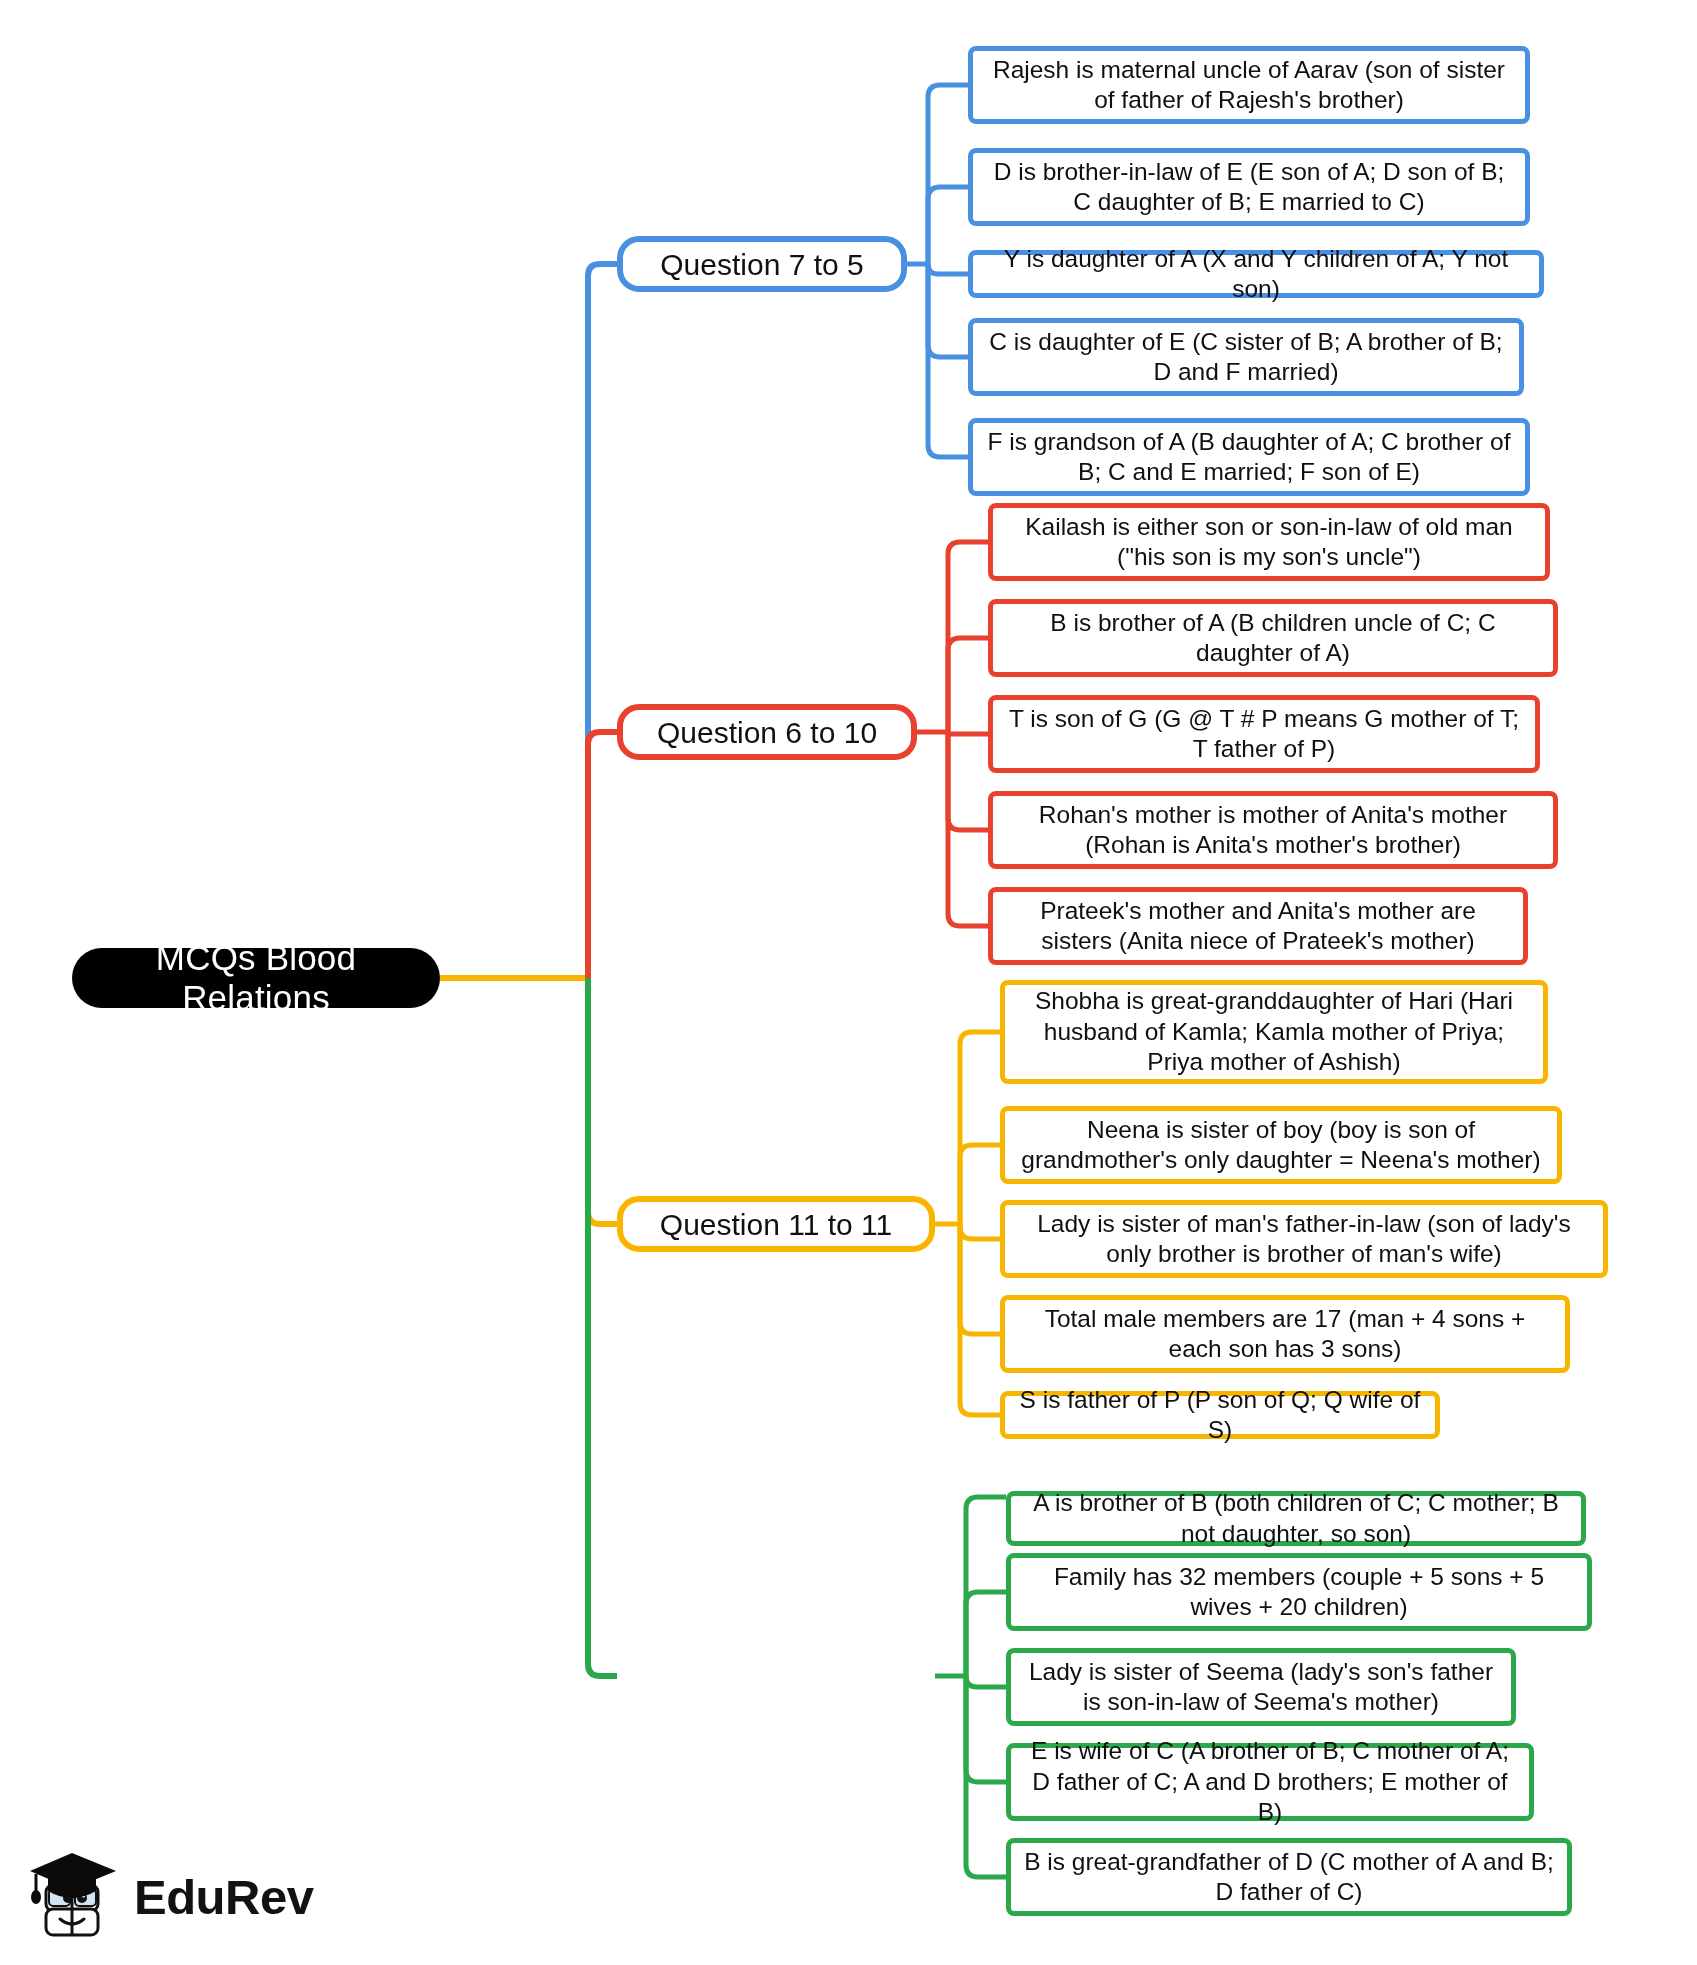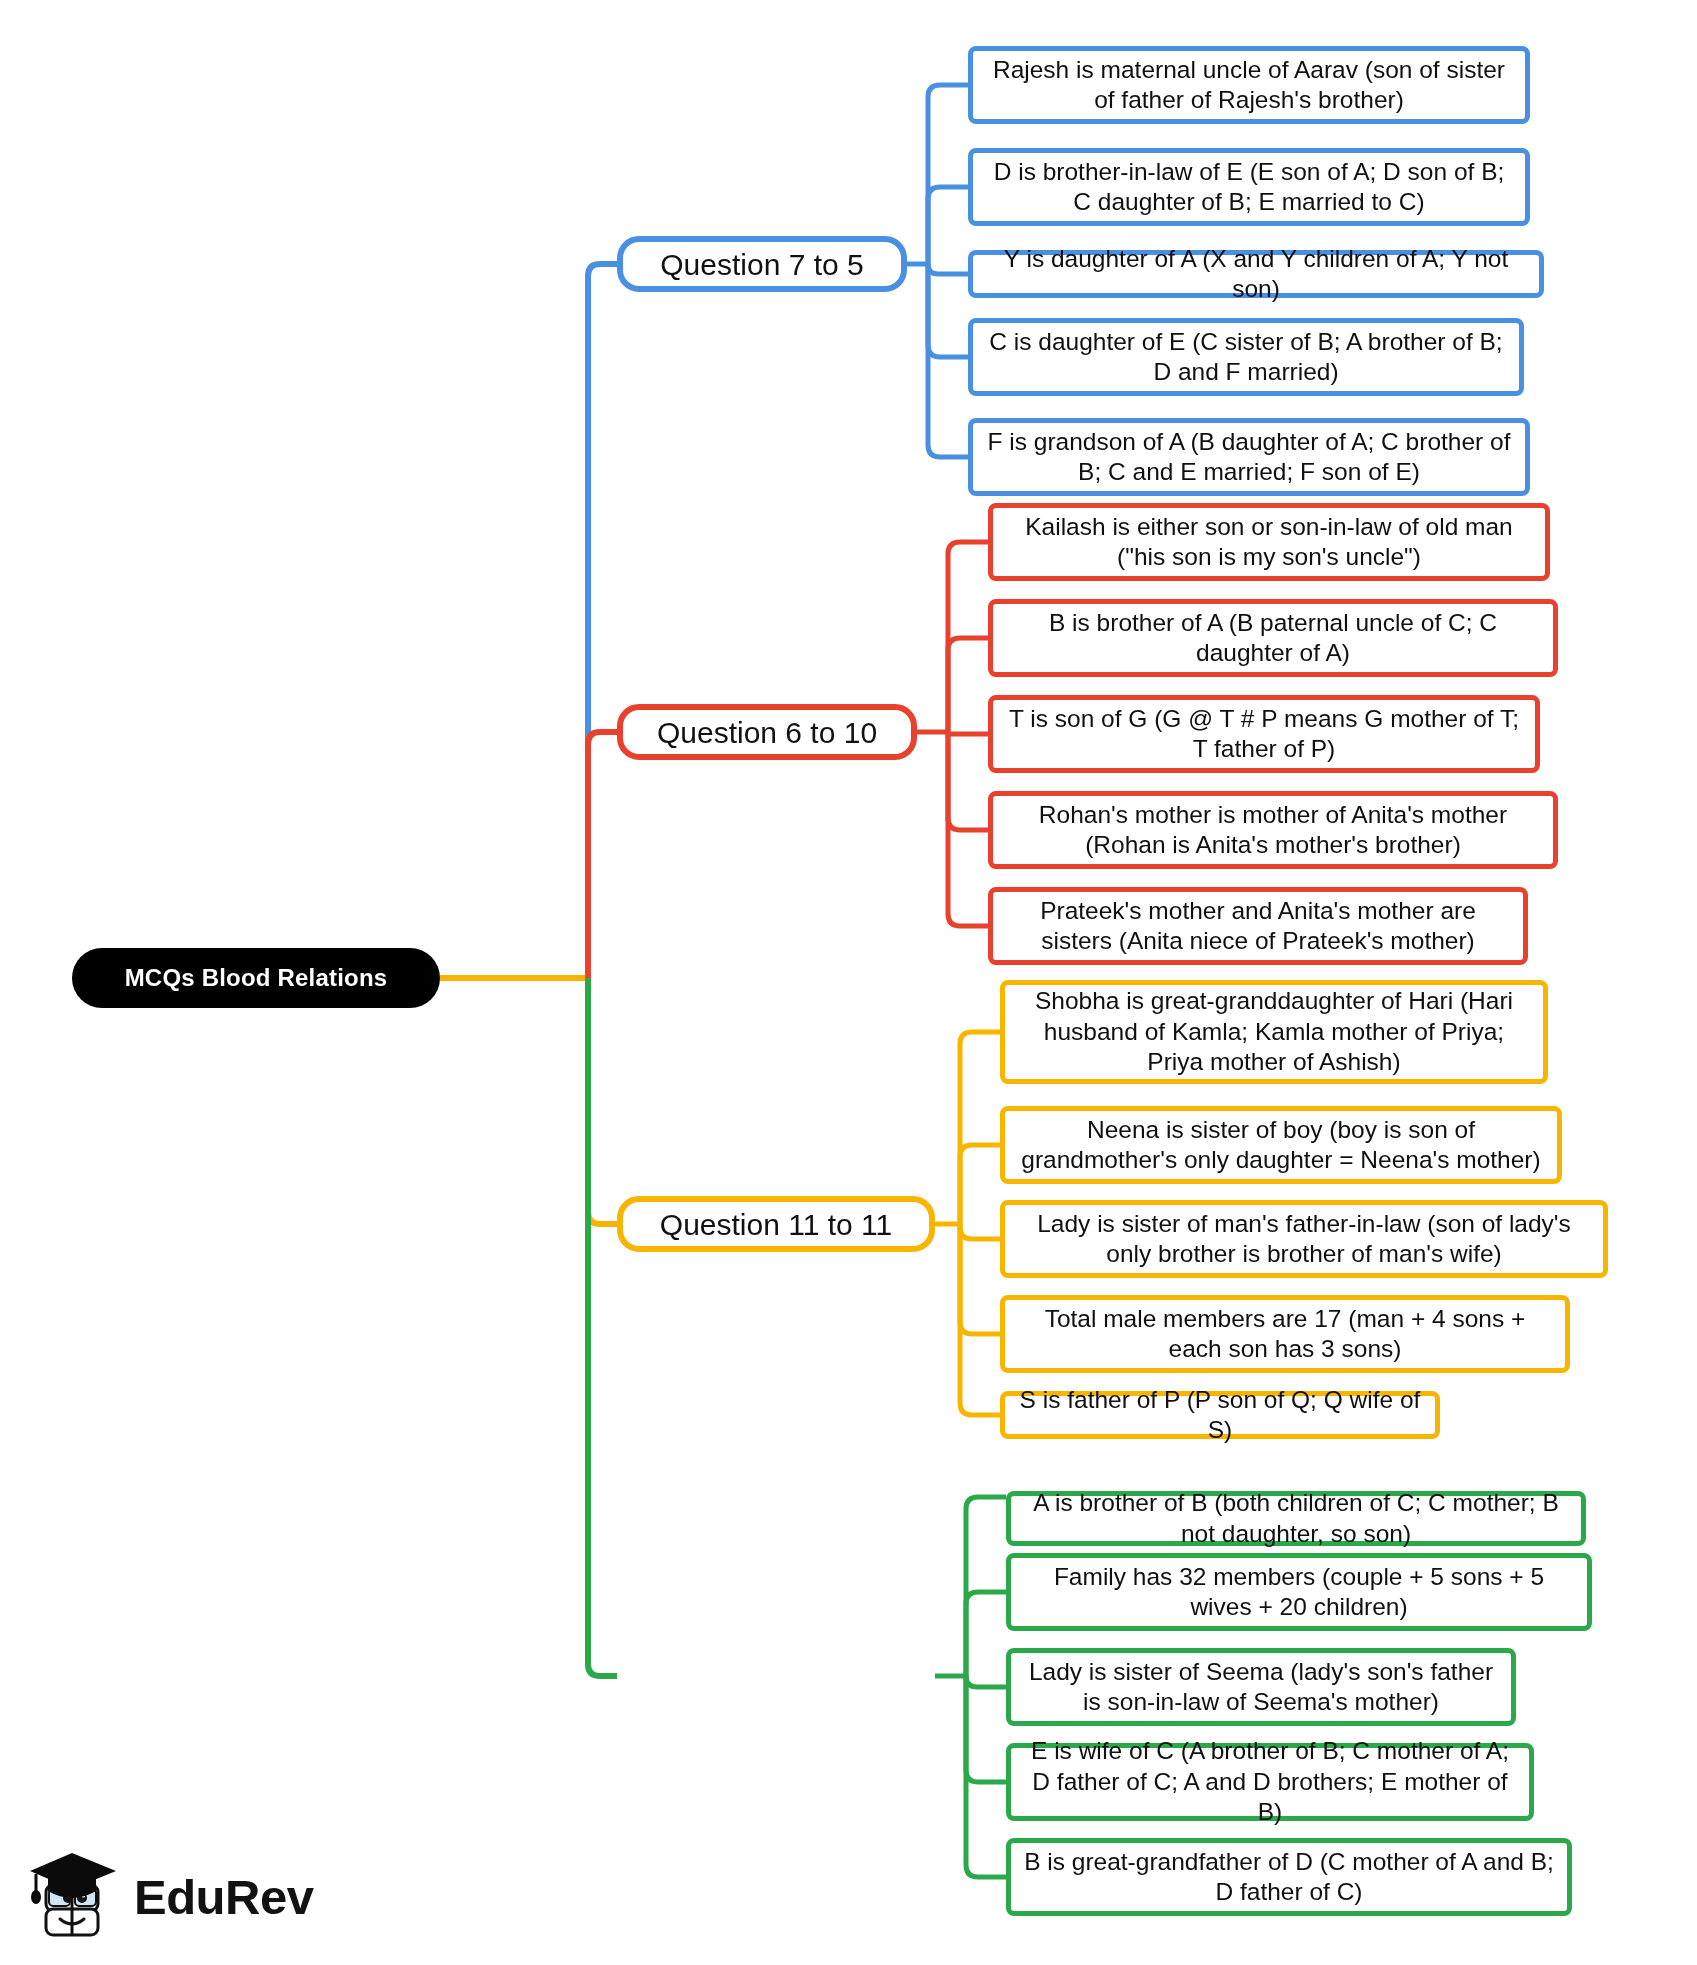--- a/index.html
+++ b/index.html
@@ -33,22 +33,22 @@
     display: flex;
     align-items: center;
     justify-content: center;
     text-align: center;
   }
   
   .root-node {
     background: #000000;
     color: #ffffff;
     border-radius: 34px;
-    font-size: 24px;
-    font-weight: bold;
+    font-size: 35px;
+    font-weight: normal;
     letter-spacing: 0.2px;
     padding: 0 26px;
   }
   
   .branch-node {
     background: #ffffff;
     border-style: solid;
     border-width: 6px;
     border-radius: 22px;
     font-size: 30px;
@@ -153,21 +153,21 @@
     <span>C is daughter of E (C sister of B; A brother of B; D and F married)</span>
     </div>
   <div class="node leaf-node" id="leaf-0-4" style="left: 968px; top: 418px; width: 562px; height: 78px; border-color: rgb(74, 144, 226);">
     <span>F is grandson of A (B daughter of A; C brother of B; C and E married; F son of E)</span>
     </div>
 
   <div class="node leaf-node" id="leaf-1-0" style="left: 988px; top: 503px; width: 562px; height: 78px; border-color: rgb(232, 65, 46);">
     <span>Kailash is either son or son-in-law of old man ("his son is my son's uncle")</span>
     </div>
   <div class="node leaf-node" id="leaf-1-1" style="left: 988px; top: 599px; width: 570px; height: 78px; border-color: rgb(232, 65, 46);">
-    <span>B is brother of A (B paternal uncle of C; C daughter of A)</span>
+    <span>B is brother of A (B children uncle of C; C daughter of A)</span>
     </div>
   <div class="node leaf-node" id="leaf-1-2" style="left: 988px; top: 695px; width: 552px; height: 78px; border-color: rgb(232, 65, 46);">
     <span>T is son of G (G @ T # P means G mother of T; T father of P)</span>
     </div>
   <div class="node leaf-node" id="leaf-1-3" style="left: 988px; top: 791px; width: 570px; height: 78px; border-color: rgb(232, 65, 46); align-items: center;">
     <span>Rohan's mother is mother of Anita's mother (Rohan is Anita's mother's brother)</span>
     </div>
   <div class="node leaf-node" id="leaf-1-4" style="left: 988px; top: 887px; width: 540px; height: 78px; border-color: rgb(232, 65, 46);">
     <span>Prateek's mother and Anita's mother are sisters (Anita niece of Prateek's mother)</span>
     </div>

